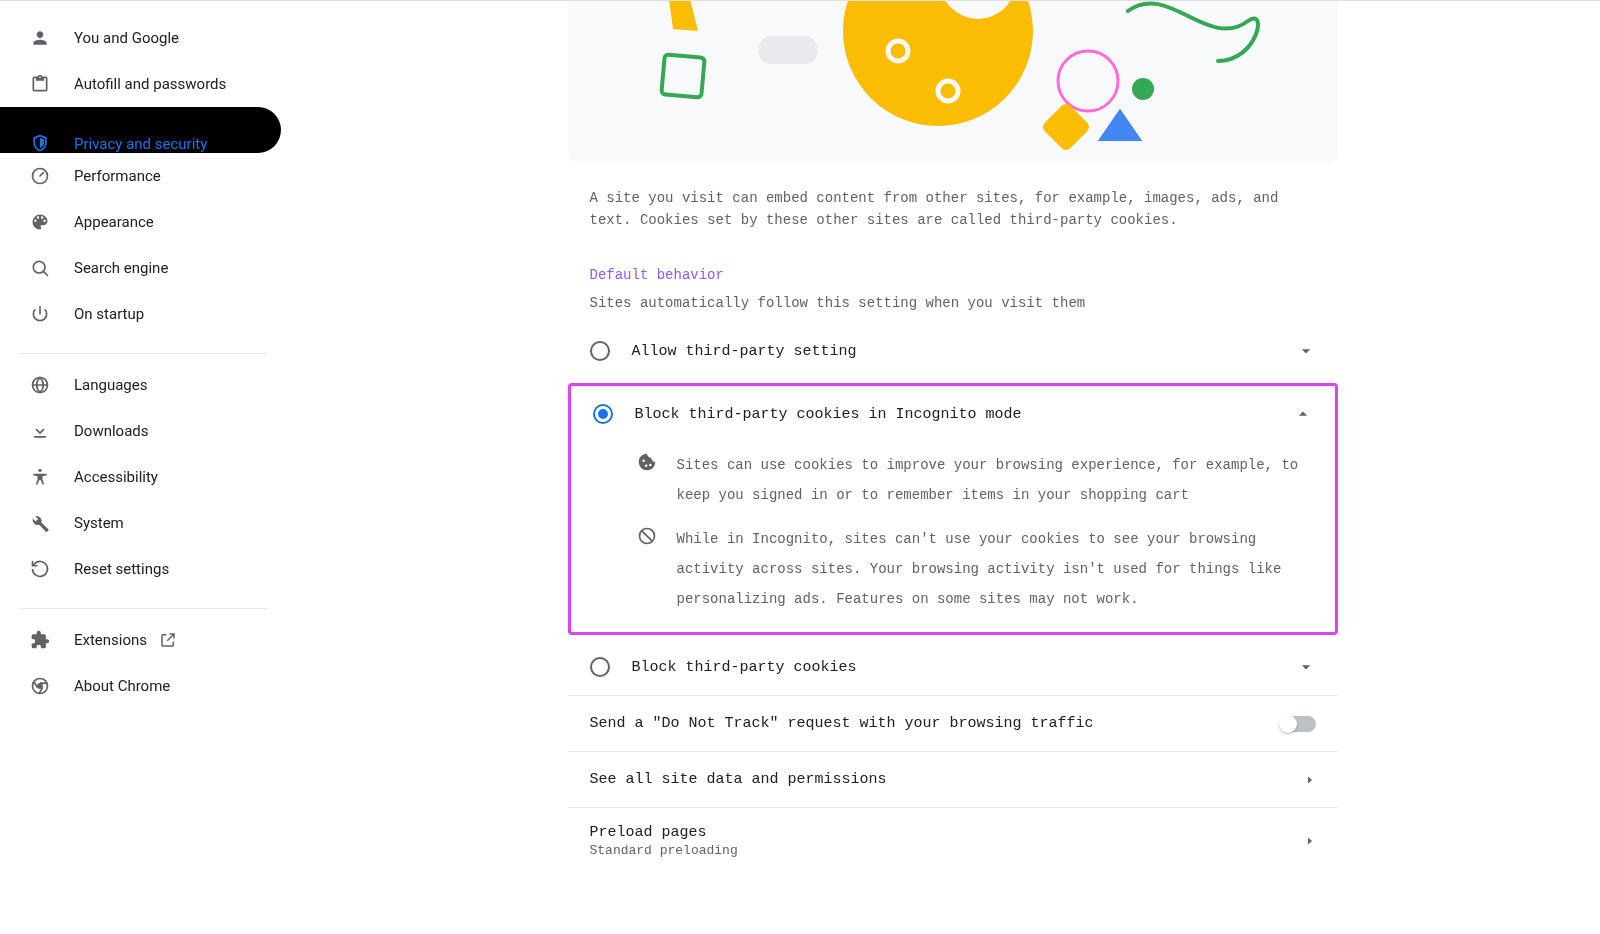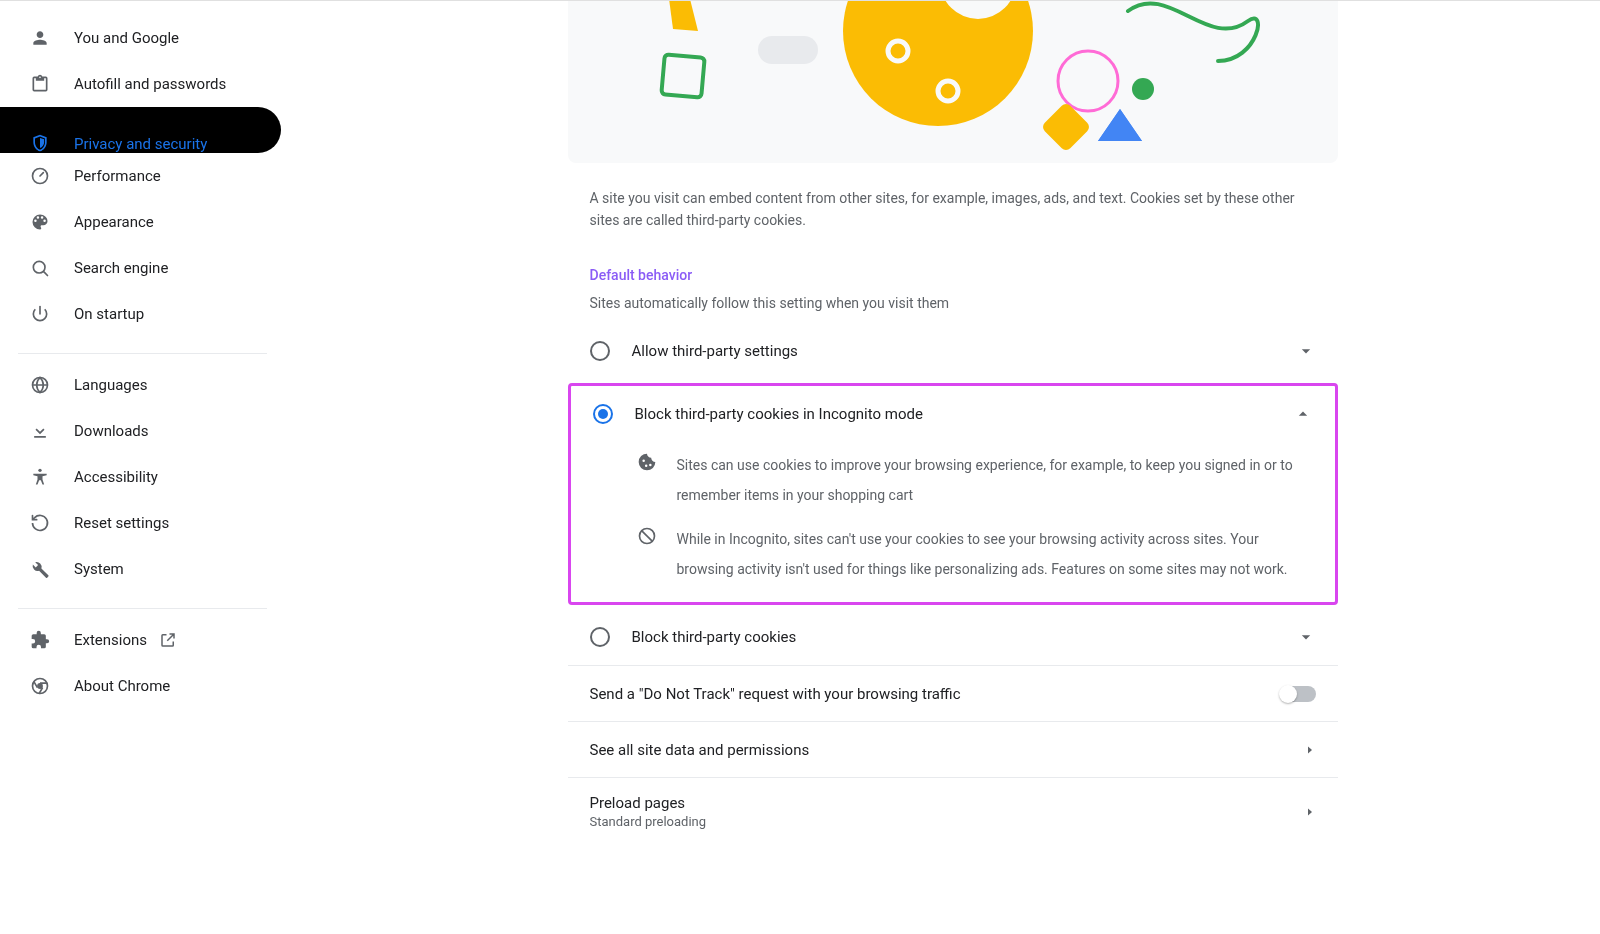--- a/index.html
+++ b/index.html
@@ -55,20 +55,21 @@
   .nav-item.active .icon { color: #1a73e8; }
   .nav-item .ext-icon {
     margin-left: 12px;
     color: #5f6368;
   }
   .main {
     flex: 1;
     display: flex;
     justify-content: center;
     border-top: 1px solid #e0e0e0;
+    font-family: Liberation Mono, monospace;
   }
   .panel {
     width: 770px;
     margin-left: 20px;
   }
   .hero {
     height: 162px;
     background: #f8f9fa;
     border-radius: 0 0 8px 8px;
     position: relative;
@@ -230,34 +231,34 @@
       <span class="icon">
         <svg viewBox="0 0 24 24" width="20" height="20" fill="currentColor">
             <circle cx="12" cy="4" r="2"></circle>
             <path d="M4 8h16v2l-5 1v4l2 6h-2l-2-5h-2l-2 5H7l2-6v-4L4 10z"></path>
           </svg>
       </span>
       <span>Accessibility</span>
     </div>
     <div class="nav-item">
       <span class="icon">
+        <svg viewBox="0 0 24 24" width="20" height="20" fill="currentColor">
+            <path d="M22 19.6 13.7 11.3a6 6 0 0 0-7.5-7.5l3.5 3.5-2.8 2.8L3.4 6.6a6 6 0 0 0 7.5 7.5l8.3 8.3a1 1 0 0 0 1.4 0l1.4-1.4a1 1 0 0 0 0-1.4z"></path>
+          </svg>
+      </span>
+      <span>System</span>
+    </div>
+    <div class="nav-item">
+      <span class="icon">
         <svg viewBox="0 0 24 24" width="20" height="20" fill="none" stroke="currentColor" stroke-width="2">
             <path d="M3 12a9 9 0 1 0 2.6-6.4L3 8"></path>
             <path d="M3 3v5h5" stroke-linecap="round"></path>
           </svg>
       </span>
       <span>Reset settings</span>
-    </div>
-    <div class="nav-item">
-      <span class="icon">
-        <svg viewBox="0 0 24 24" width="20" height="20" fill="currentColor">
-            <path d="M22 19.6 13.7 11.3a6 6 0 0 0-7.5-7.5l3.5 3.5-2.8 2.8L3.4 6.6a6 6 0 0 0 7.5 7.5l8.3 8.3a1 1 0 0 0 1.4 0l1.4-1.4a1 1 0 0 0 0-1.4z"></path>
-          </svg>
-      </span>
-      <span>System</span>
     </div>
   </div>
   <hr class="nav-divider">
   <div class="nav-group">
     <div class="nav-item">
       <span class="icon">
         <svg viewBox="0 0 24 24" width="20" height="20" fill="currentColor">
             <path d="M20.5 11H19V7a2 2 0 0 0-2-2h-4V3.5a2.5 2.5 0 0 0-5 0V5H4a2 2 0 0 0-2 2v3.8h1.5a2.7 2.7 0 0 1 0 5.4H2V20a2 2 0 0 0 2 2h3.8v-1.5a2.7 2.7 0 0 1 5.4 0V22H17a2 2 0 0 0 2-2v-4h1.5a2.5 2.5 0 0 0 0-5z"></path>
           </svg>
       </span>
@@ -310,21 +311,21 @@
       </svg>
     </div>
 
     <p class="intro-text">A site you visit can embed content from other sites, for example, images, ads, and text. Cookies set by these other sites are called third-party cookies.</p>
 
     <div class="section-label">Default behavior</div>
     <div class="section-sub">Sites automatically follow this setting when you visit them</div>
 
     <div class="option-row">
       <span class="radio"></span>
-      <span class="option-label">Allow third-party settings</span>
+      <span class="option-label">Allow third-party setting</span>
       <span class="chevron">
         <svg viewBox="0 0 24 24" width="20" height="20" fill="currentColor">
             <path d="M7 10l5 5 5-5z"></path>
           </svg>
       </span>
     </div>
 
     <div class="highlight-box">
       <div class="option-row">
         <span class="radio selected"></span>

